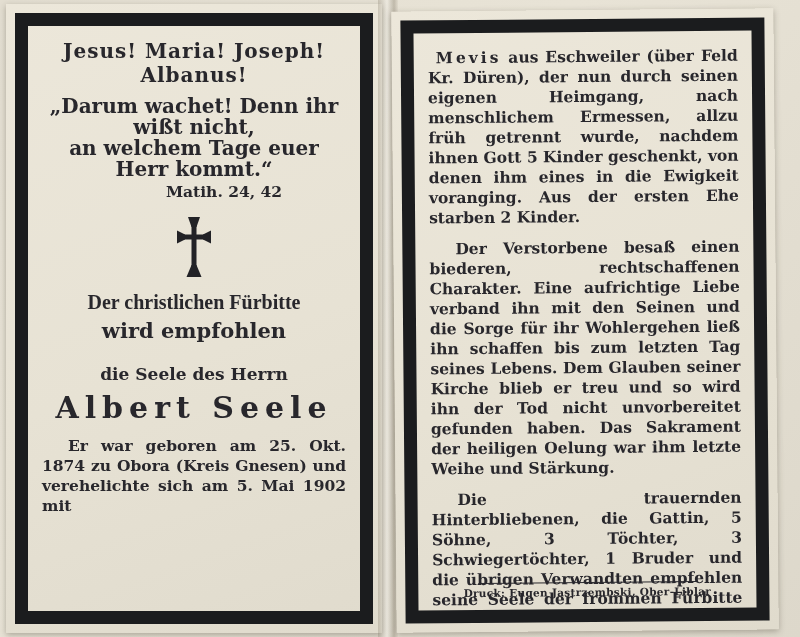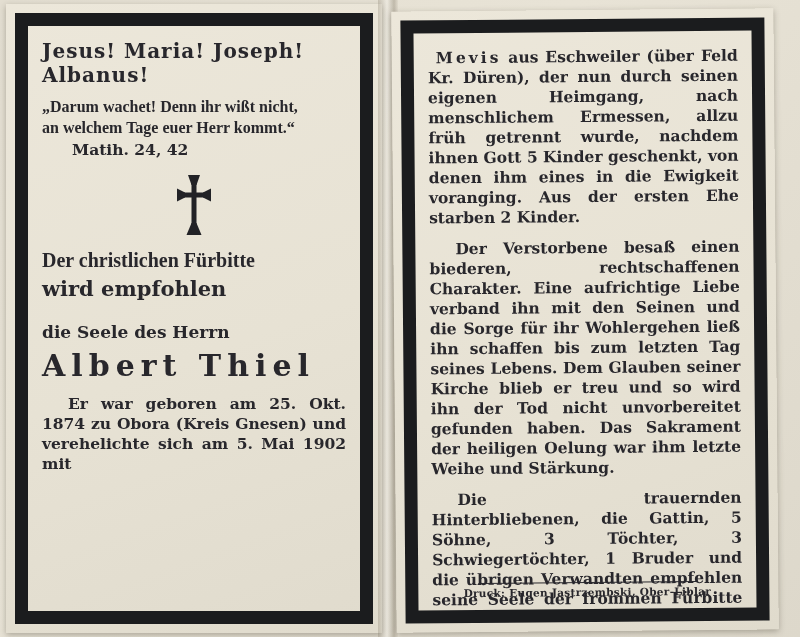--- a/index.html
+++ b/index.html
@@ -15,25 +15,25 @@
   .page-left  { left:6px;  top:4px;  width:376px; height:629px; }
   .page-right { left:394px; top:10px; width:382px; height:621px; transform:rotate(-0.5deg); transform-origin:50% 50%; }
 
   .frame { position:absolute; inset:9px; border:13px solid #1b1c1e; }
   .content { position:absolute; inset:23px; padding:0 13px; color:#28272c; overflow:hidden; }
 
   .fold { position:absolute; left:378px; top:0; width:20px; height:637px;
           background:linear-gradient(to right, rgba(90,80,60,.22), rgba(255,255,255,.25) 45%, rgba(90,80,60,.28) 80%, rgba(90,80,60,.05)); }
 
   .fraktur { font-weight:700; }
-  .center { text-align:left; }
+  .center { text-align:center; }
   .just { text-align:justify; }
 
   .invocation { font-size:20px; letter-spacing:1px; margin-top:12px; }
-  .quote { font-size:16px; line-height:21px; margin-top:9px;font-family:Liberation Serif, serif; }
+  .quote { font-size:20px; line-height:21px; margin-top:9px; }
   .quote-source { font-size:15.5px; margin-top:2px; position:relative; left:30px; }
 
   .cross-wrap { text-align:center; margin:14px 0 6px; }
   .cross-wrap svg { display:inline-block; }
 
   .intro1 { font-size:20px; margin-top:8px;font-family:Liberation Serif, serif; }
   .intro2 { font-size:21px; margin-top:4px; }
   .intro3 { font-size:17px; margin-top:21px; }
   .name   { font-size:30px; letter-spacing:6px; margin-top:6px; white-space:nowrap; }
 
@@ -69,21 +69,21 @@
             <rect x="10" y="19.5" width="22" height="5"></rect>
             <polygon points="4,15.5 12,19.5 12,24.5 4,28.5"></polygon>
             <polygon points="38,15.5 30,19.5 30,24.5 38,28.5"></polygon>
           </g>
         </svg>
       </div>
 
       <div class="intro1 center">Der christlichen Fürbitte</div>
       <div class="intro2 center">wird empfohlen</div>
       <div class="intro3 center">die Seele des Herrn</div>
-      <div class="name center">Albert Thiel</div>
+      <div class="name center">Albert Seele</div>
 
       <p class="body-par just indent"><span>Er war geboren am 25. Okt. 1874 zu Obora (Kreis Gnesen) und verehelichte sich am 5. Mai 1902 mit </span></p>
     </div>
   </div>
 
   <div class="fold"></div>
 
   <div class="page page-right">
     <div class="frame"></div>
     <div class="content fraktur">

